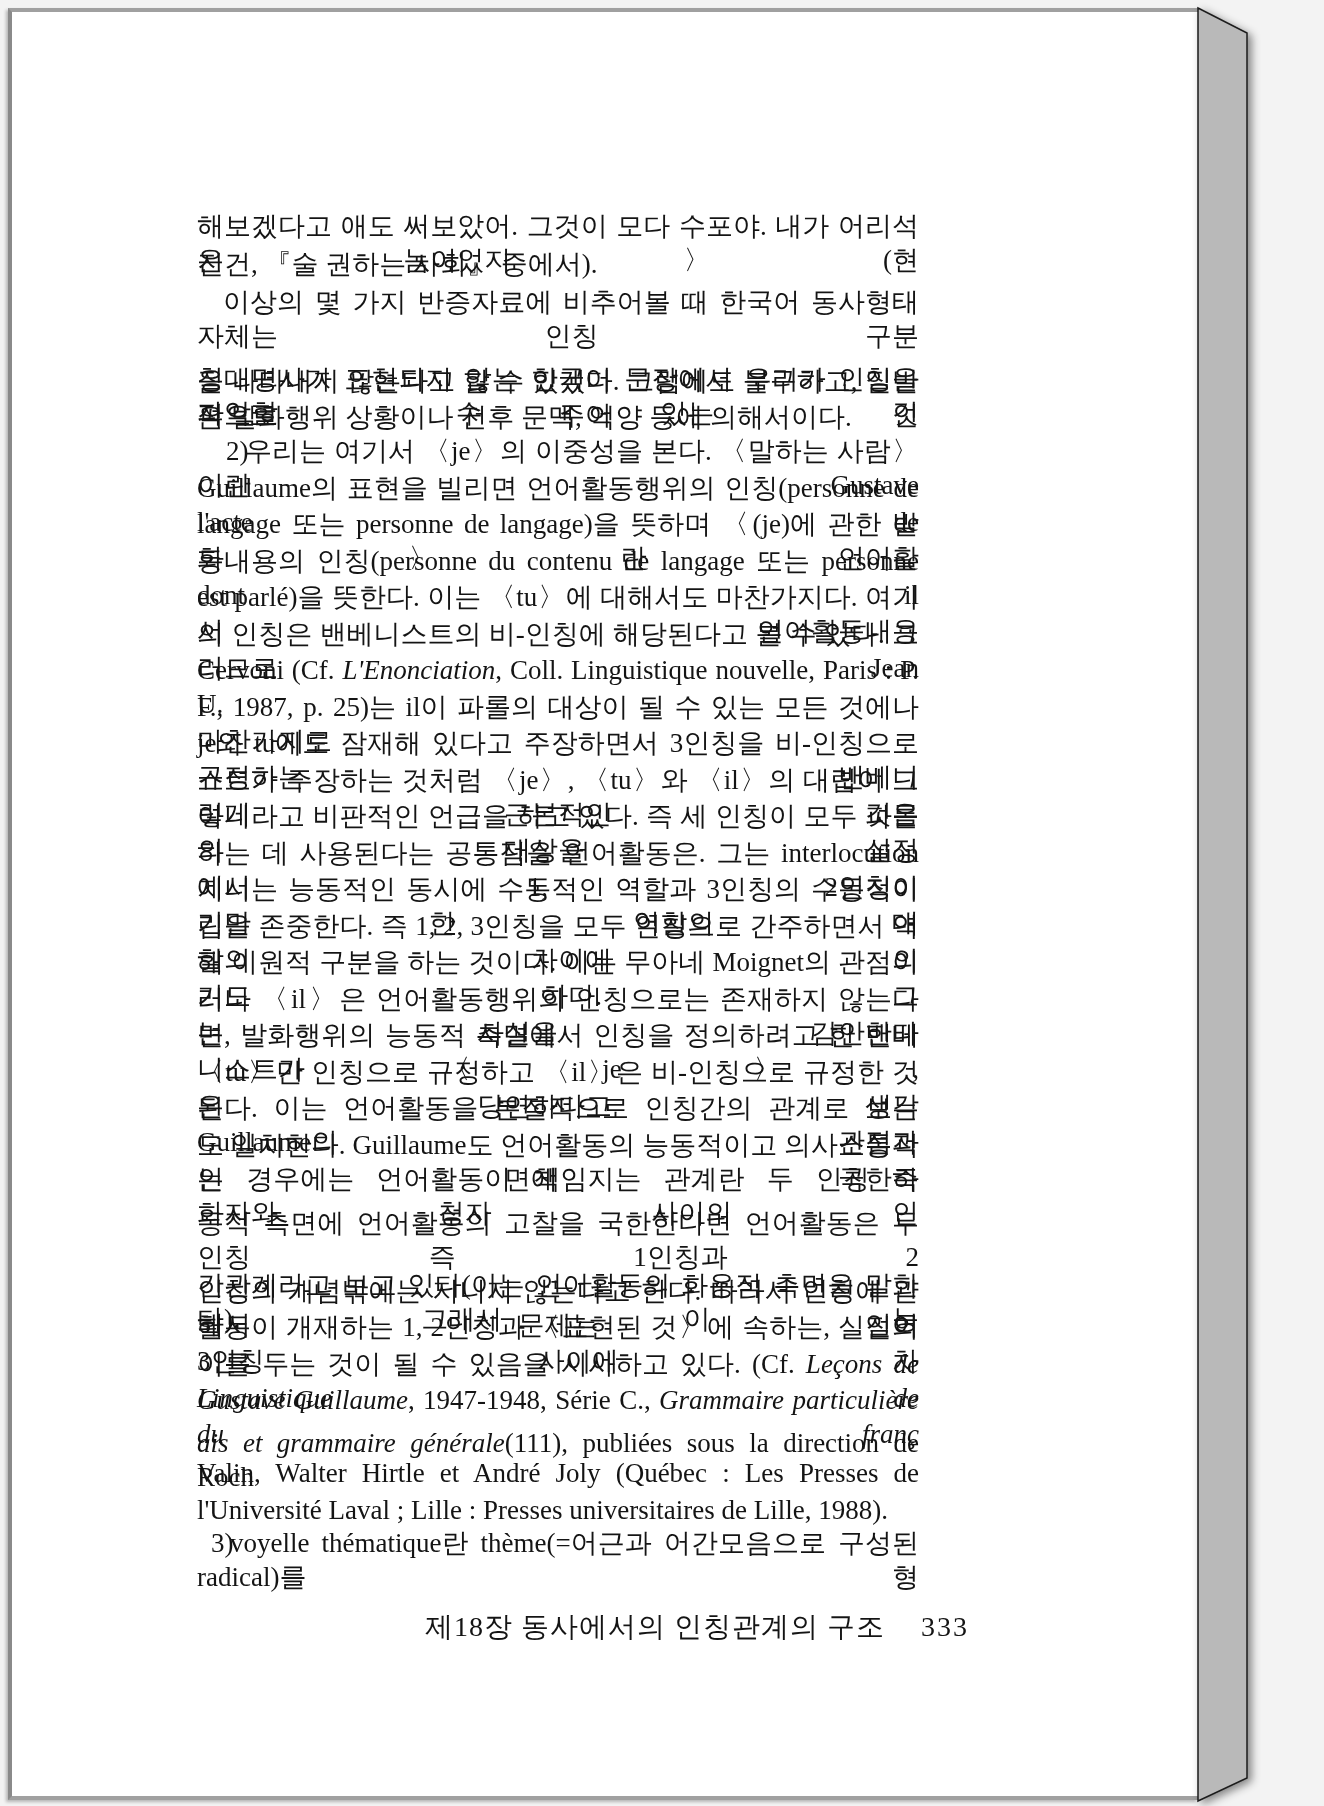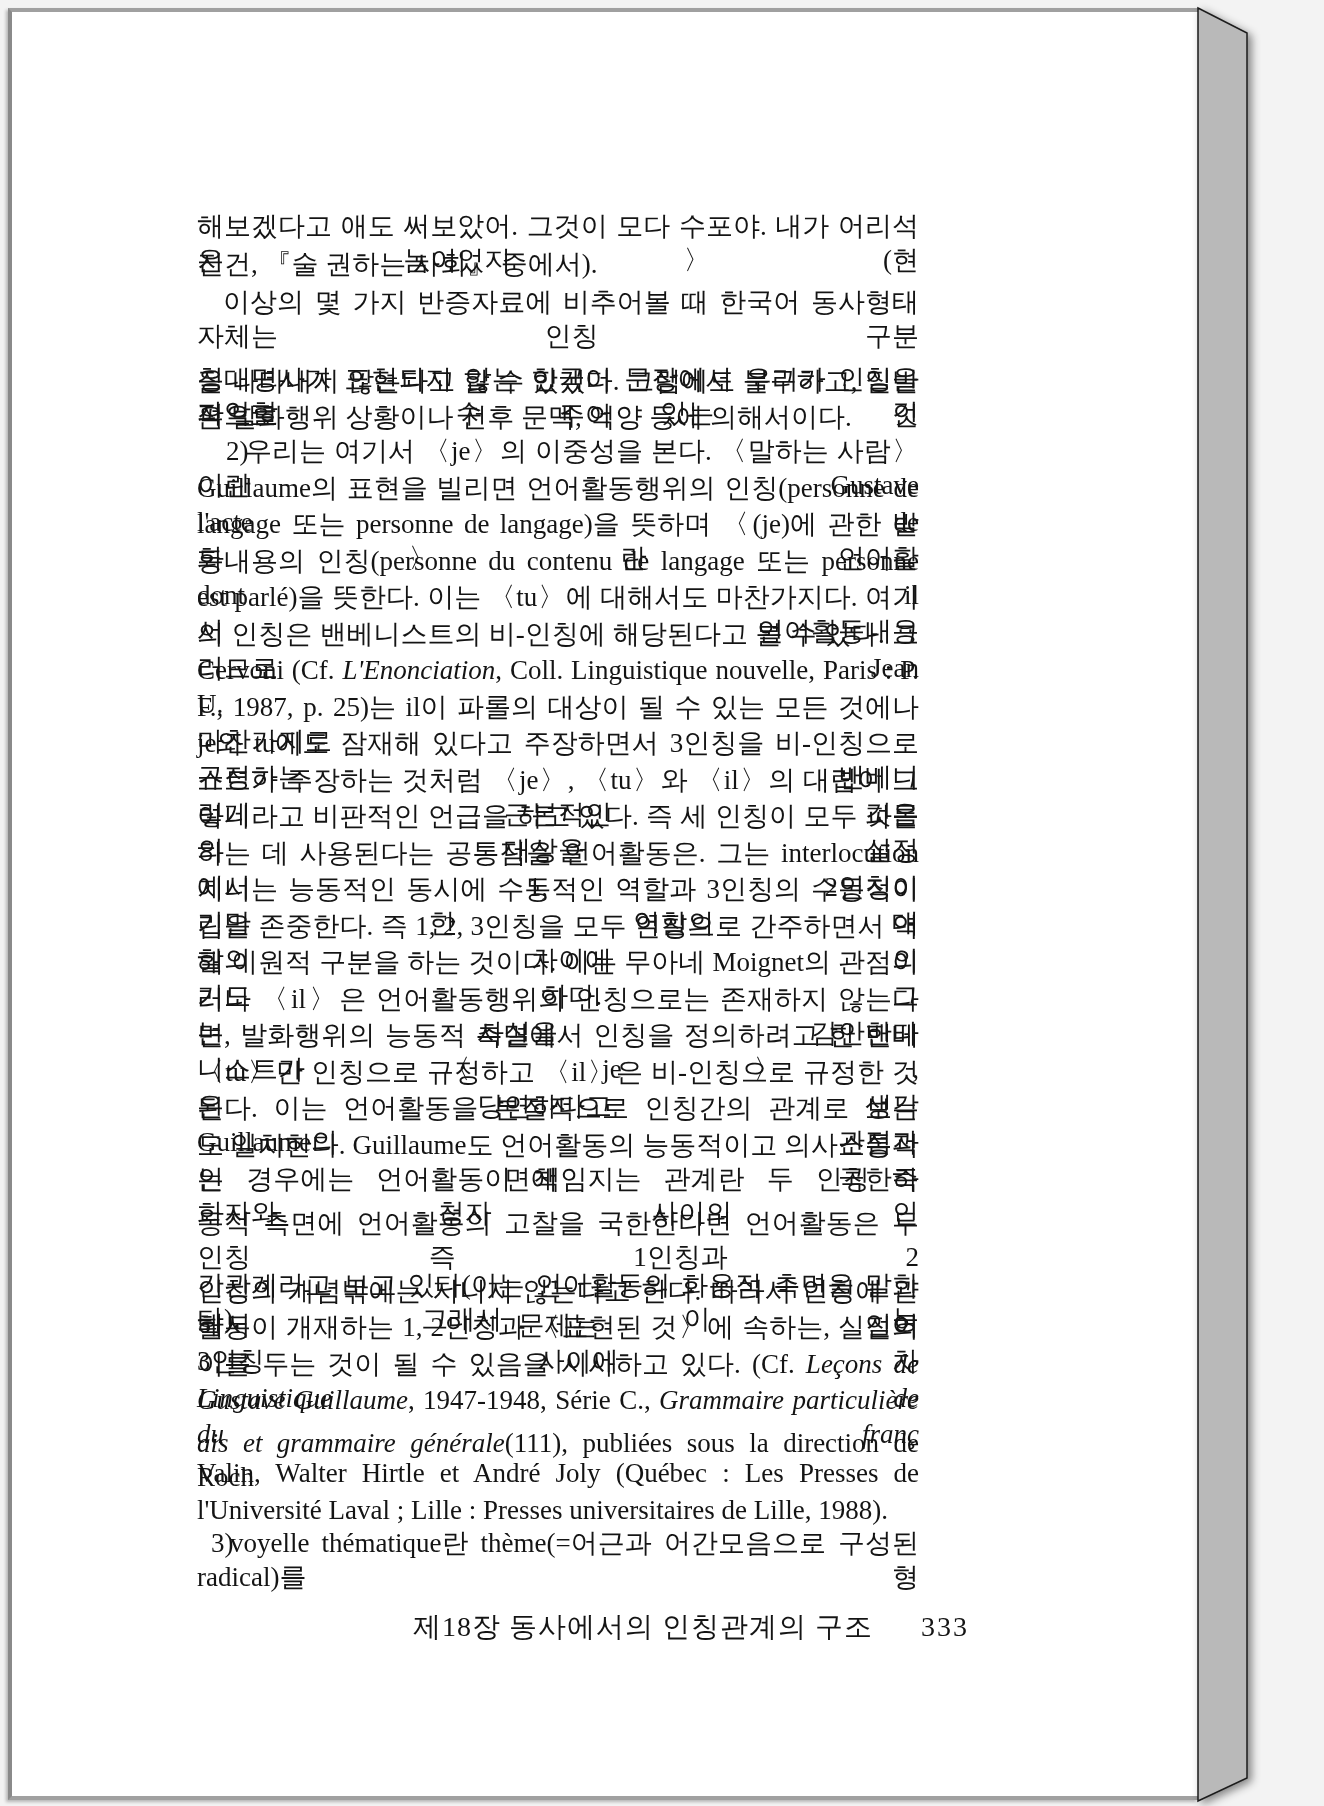--- a/index.html
+++ b/index.html
@@ -29,21 +29,21 @@
     white-space:normal;letter-spacing:0;
   }
   .line.end{text-align-last:left;}
   .line .it{font-style:italic;}
   .marker{position:absolute;left:-19px;top:0;}
   .footer{
     position:absolute;left:185px;top:1596px;width:772px;
     font-size:28px;color:#141414;text-align:right;
     letter-spacing:1px;
   }
-  .footer .pageno{margin-left:48px;letter-spacing:2px;}
+  .footer .pageno{margin-left:36px;letter-spacing:2px;}
 </style>
 </head>
 <body>
 
 <div class="stage">
 
   <div class="page">
     <div class="content" id="content">
         <div class="line" style="top: 197px;">해보겠다고 애도 써보았어. 그것이 모다 수포야. 내가 어리석은 놈이었지〉(현</div>
         <div class="line end" style="top: 235.2px;">진건, 『술 권하는 사회』 중에서).</div>

